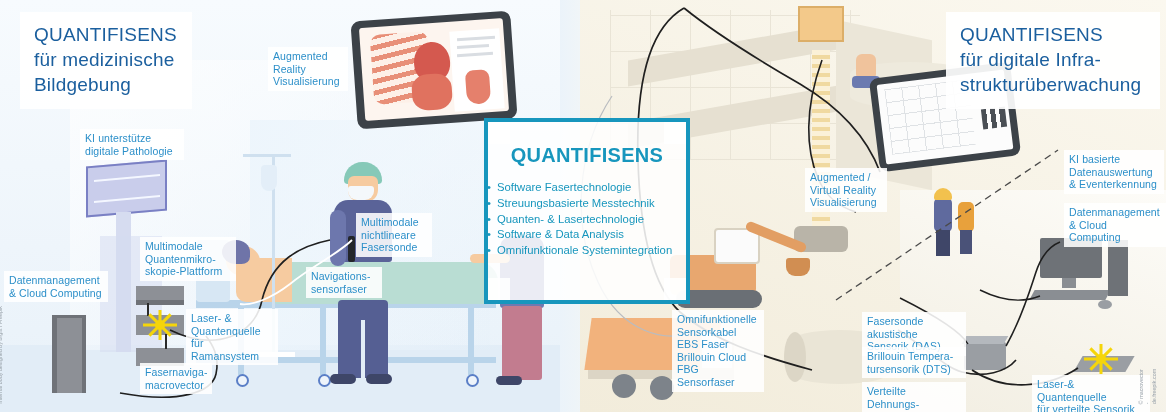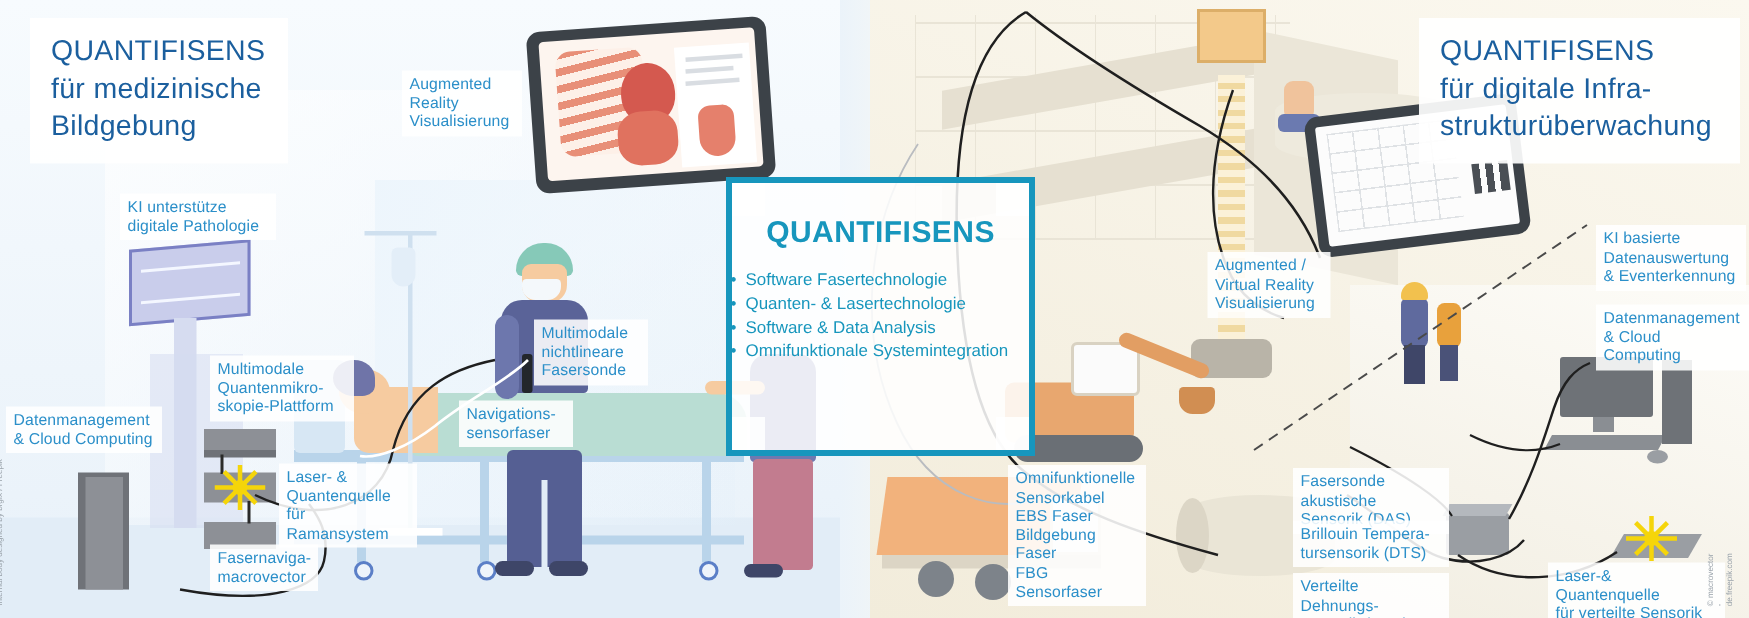--- a/index.html
+++ b/index.html
@@ -332,20 +332,21 @@
   </svg>
 
   <div id="center-box">
     <div class="corner-cut-tl"></div>
     <div class="corner-cut-tr"></div>
     <div class="corner-cut-bl"></div>
     <div class="corner-cut-br"></div>
     <div id="center-title">QUANTIFISENS</div>
     <ul id="center-list">
       <li>Software Fasertechnologie</li>
+      <li>Streuungsbasierte Messtechnik</li>
       <li>Quanten- &amp; Lasertechnologie</li>
       <li>Software &amp; Data Analysis</li>
       <li>Omnifunktionale Systemintegration</li>
     </ul>
   </div>
 
   <div class="headline" style="left:20px;top:12px;width:172px;">QUANTIFISENS
 für medizinische
 Bildgebung</div>
   <div class="headline" style="left:946px;top:12px;width:214px;">QUANTIFISENS
@@ -379,21 +380,21 @@
 Virtual Reality
 Visualisierung</div>
       <div class="chip" style="left: 1064px; top: 150px; width: 100px;">KI basierte
 Datenauswertung
 &amp; Eventerkennung</div>
       <div class="chip" style="left: 1064px; top: 203px; width: 102px;">Datenmanagement
 &amp; Cloud Computing</div>
       <div class="chip" style="left: 672px; top: 310px; width: 92px;">Omnifunktionelle
 Sensorkabel
 EBS Faser
-Bildgebung Faser
+Brillouin Cloud
 FBG Sensorfaser</div>
       <div class="chip" style="left: 862px; top: 312px; width: 104px;">Fasersonde akustische
 Sensorik (DAS)</div>
       <div class="chip" style="left: 862px; top: 347px; width: 104px;">Brillouin Tempera-
 tursensorik (DTS)</div>
       <div class="chip" style="left: 862px; top: 382px; width: 104px;">Verteilte Dehnungs-
 sensorik (DSS)</div>
       <div class="chip" style="left: 1032px; top: 375px; width: 118px;">Laser-&amp; Quantenquelle
 für verteilte Sensorik</div>
     </div>

